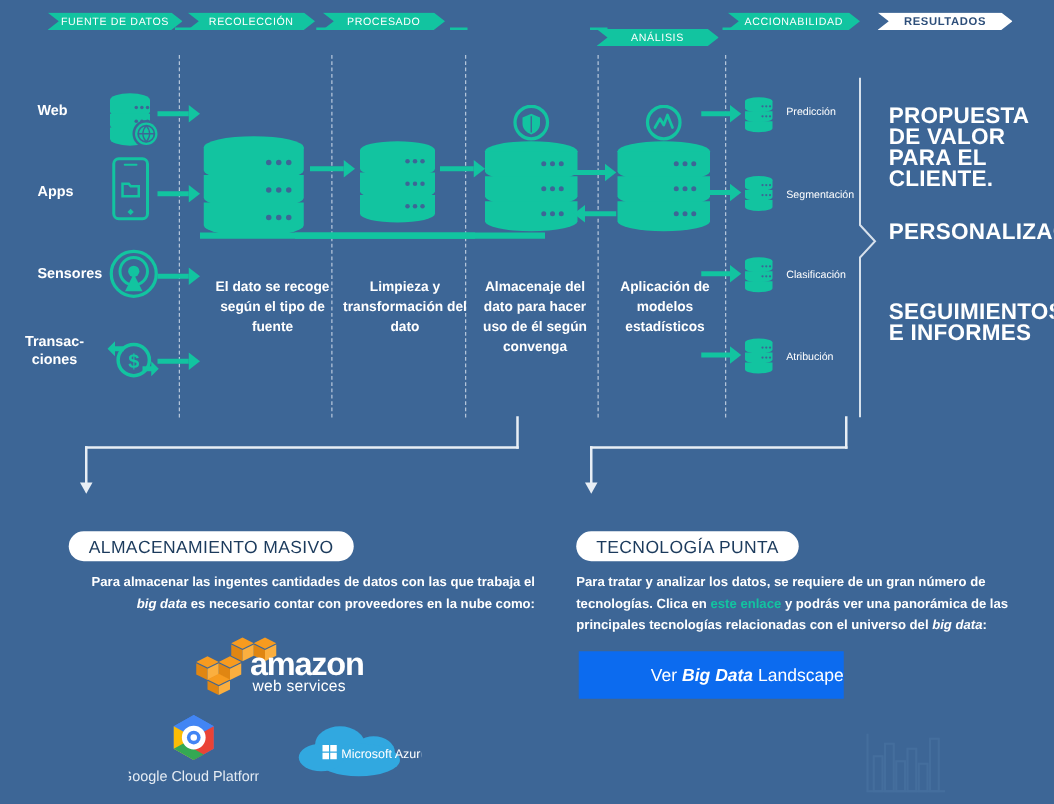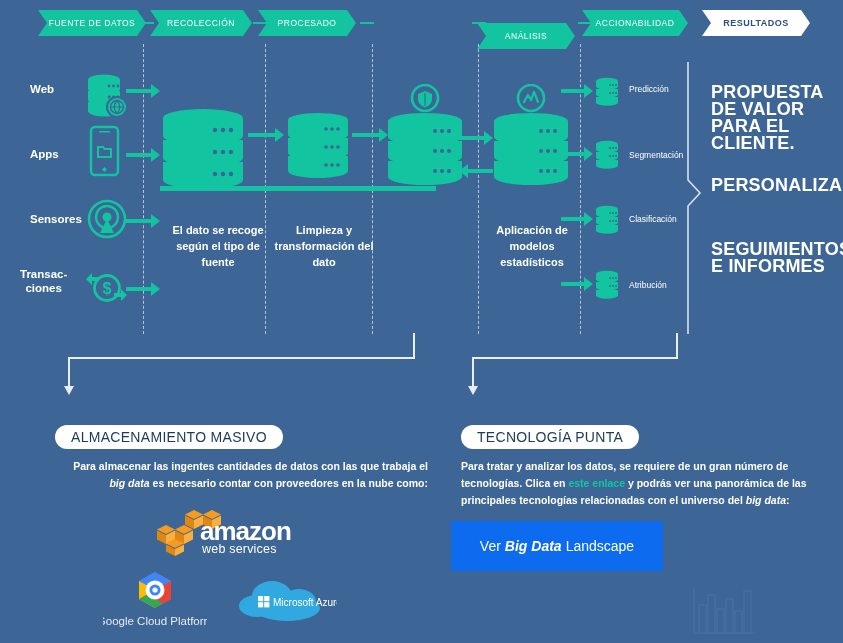--- a/index.html
+++ b/index.html
@@ -10,21 +10,21 @@
     color:#ffffff;
     overflow:hidden;
     position:relative;
   }
   .stage{position:absolute;left:0;top:0;width:843px;height:643px;}
   .abs{position:absolute;}
 
   
   #topnav{left:0;top:10px;width:843px;height:28px;}
   .chev{
-    position:absolute;top:0;height:26px;
+    position:absolute;top:0;height:14px;
     background:#12C4A0;
     display:flex;align-items:center;justify-content:center;
     font-size:8.5px;letter-spacing:.5px;color:#ffffff;
     clip-path:polygon(0 0,calc(100% - 9px) 0,100% 50%,calc(100% - 9px) 100%,0 100%,9px 50%);
     white-space:nowrap;
   }
   .chev.first{clip-path:polygon(0 0,calc(100% - 9px) 0,100% 50%,calc(100% - 9px) 100%,0 100%,9px 50%);}
   .chev.result{
     background:#ffffff;color:#2E4F7A;font-weight:bold;font-size:9px;
   }
@@ -263,20 +263,21 @@
   </svg>
   <div class="tarrow" style="left:459px;top:131px;width:34px;">
     <i style="width:25px;"></i>
       <b style="left:25px;"></b>
   </div>
   <div class="tarrow lft" style="left:459px;top:164px;width:34px;">
     <i style="left:9px;width:25px;"></i>
       <b></b>
   </div>
   <div class="abs" style="left:236px;top:186px;width:200px;height:5px;background:#12C4A0;"></div>
+  <div class="cap" style="left:378px;top:222px;width:100px;">Almacenaje del dato para hacer uso de él según convenga</div>
 
   <svg class="abs" style="left:489px;top:84px;" width="84" height="104" viewBox="0 0 84 104">
     <g>
       <circle cx="42" cy="14" r="13" fill="none" stroke="#12C4A0" stroke-width="2.6"></circle>
       <path d="M35 18 l4 -7 3 5 3 -8 4 10" fill="none" stroke="#12C4A0" stroke-width="2.2" stroke-linecap="round" stroke-linejoin="round"></path>
     </g>
     <ellipse cx="42" cy="37" rx="37" ry="8" fill="#12C4A0"></ellipse>
     <path d="M5 37 v16 a37 8 0 0 0 74 0 V37" fill="#12C4A0"></path>
     <path d="M5 57 v16 a37 8 0 0 0 74 0 V57" fill="#12C4A0"></path>
     <path d="M5 77 v16 a37 8 0 0 0 74 0 V77" fill="#12C4A0"></path>
@@ -437,21 +438,21 @@
       <rect x="6.2" y="6.2" width="5.2" height="5.2" fill="#FFFFFF"></rect>
     </g>
     <text x="36" y="28" font-size="10" fill="#FFFFFF" font-family="Liberation Sans, sans-serif">Microsoft Azure</text>
   </svg>
 
   <div class="pill" style="left:461px;top:425px;">TECNOLOGÍA PUNTA</div>
   <div class="btext" style="left:461px;top:458px;width:375px;text-align:left;">
     <span>Para tratar y analizar los datos, se requiere de un gran número de tecnologías. Clica en </span><a href="#">este enlace</a><span> y podrás ver una panorámica de las principales tecnologías relacionadas con el universo del </span><em>big data</em><span>:</span>
   </div>
 
-  <div class="bigbtn" style="left:451px;top:521px;width:212px;height:50px;">
+  <div class="bigbtn" style="left:463px;top:521px;width:212px;height:38px;justify-content:flex-end;">
     <span>Ver </span>
       <em>Big Data</em>
       <span> Landscape</span>
   </div>
 
   <svg class="abs watermark" style="left:688px;top:583px;" width="72" height="58" viewBox="0 0 72 58">
     <g stroke="#5C86B3" stroke-width="1.6" fill="none">
       <path d="M6 4 V50 H68"></path>
       <rect x="11" y="22" width="7" height="28"></rect>
       <rect x="20" y="12" width="7" height="38"></rect>

